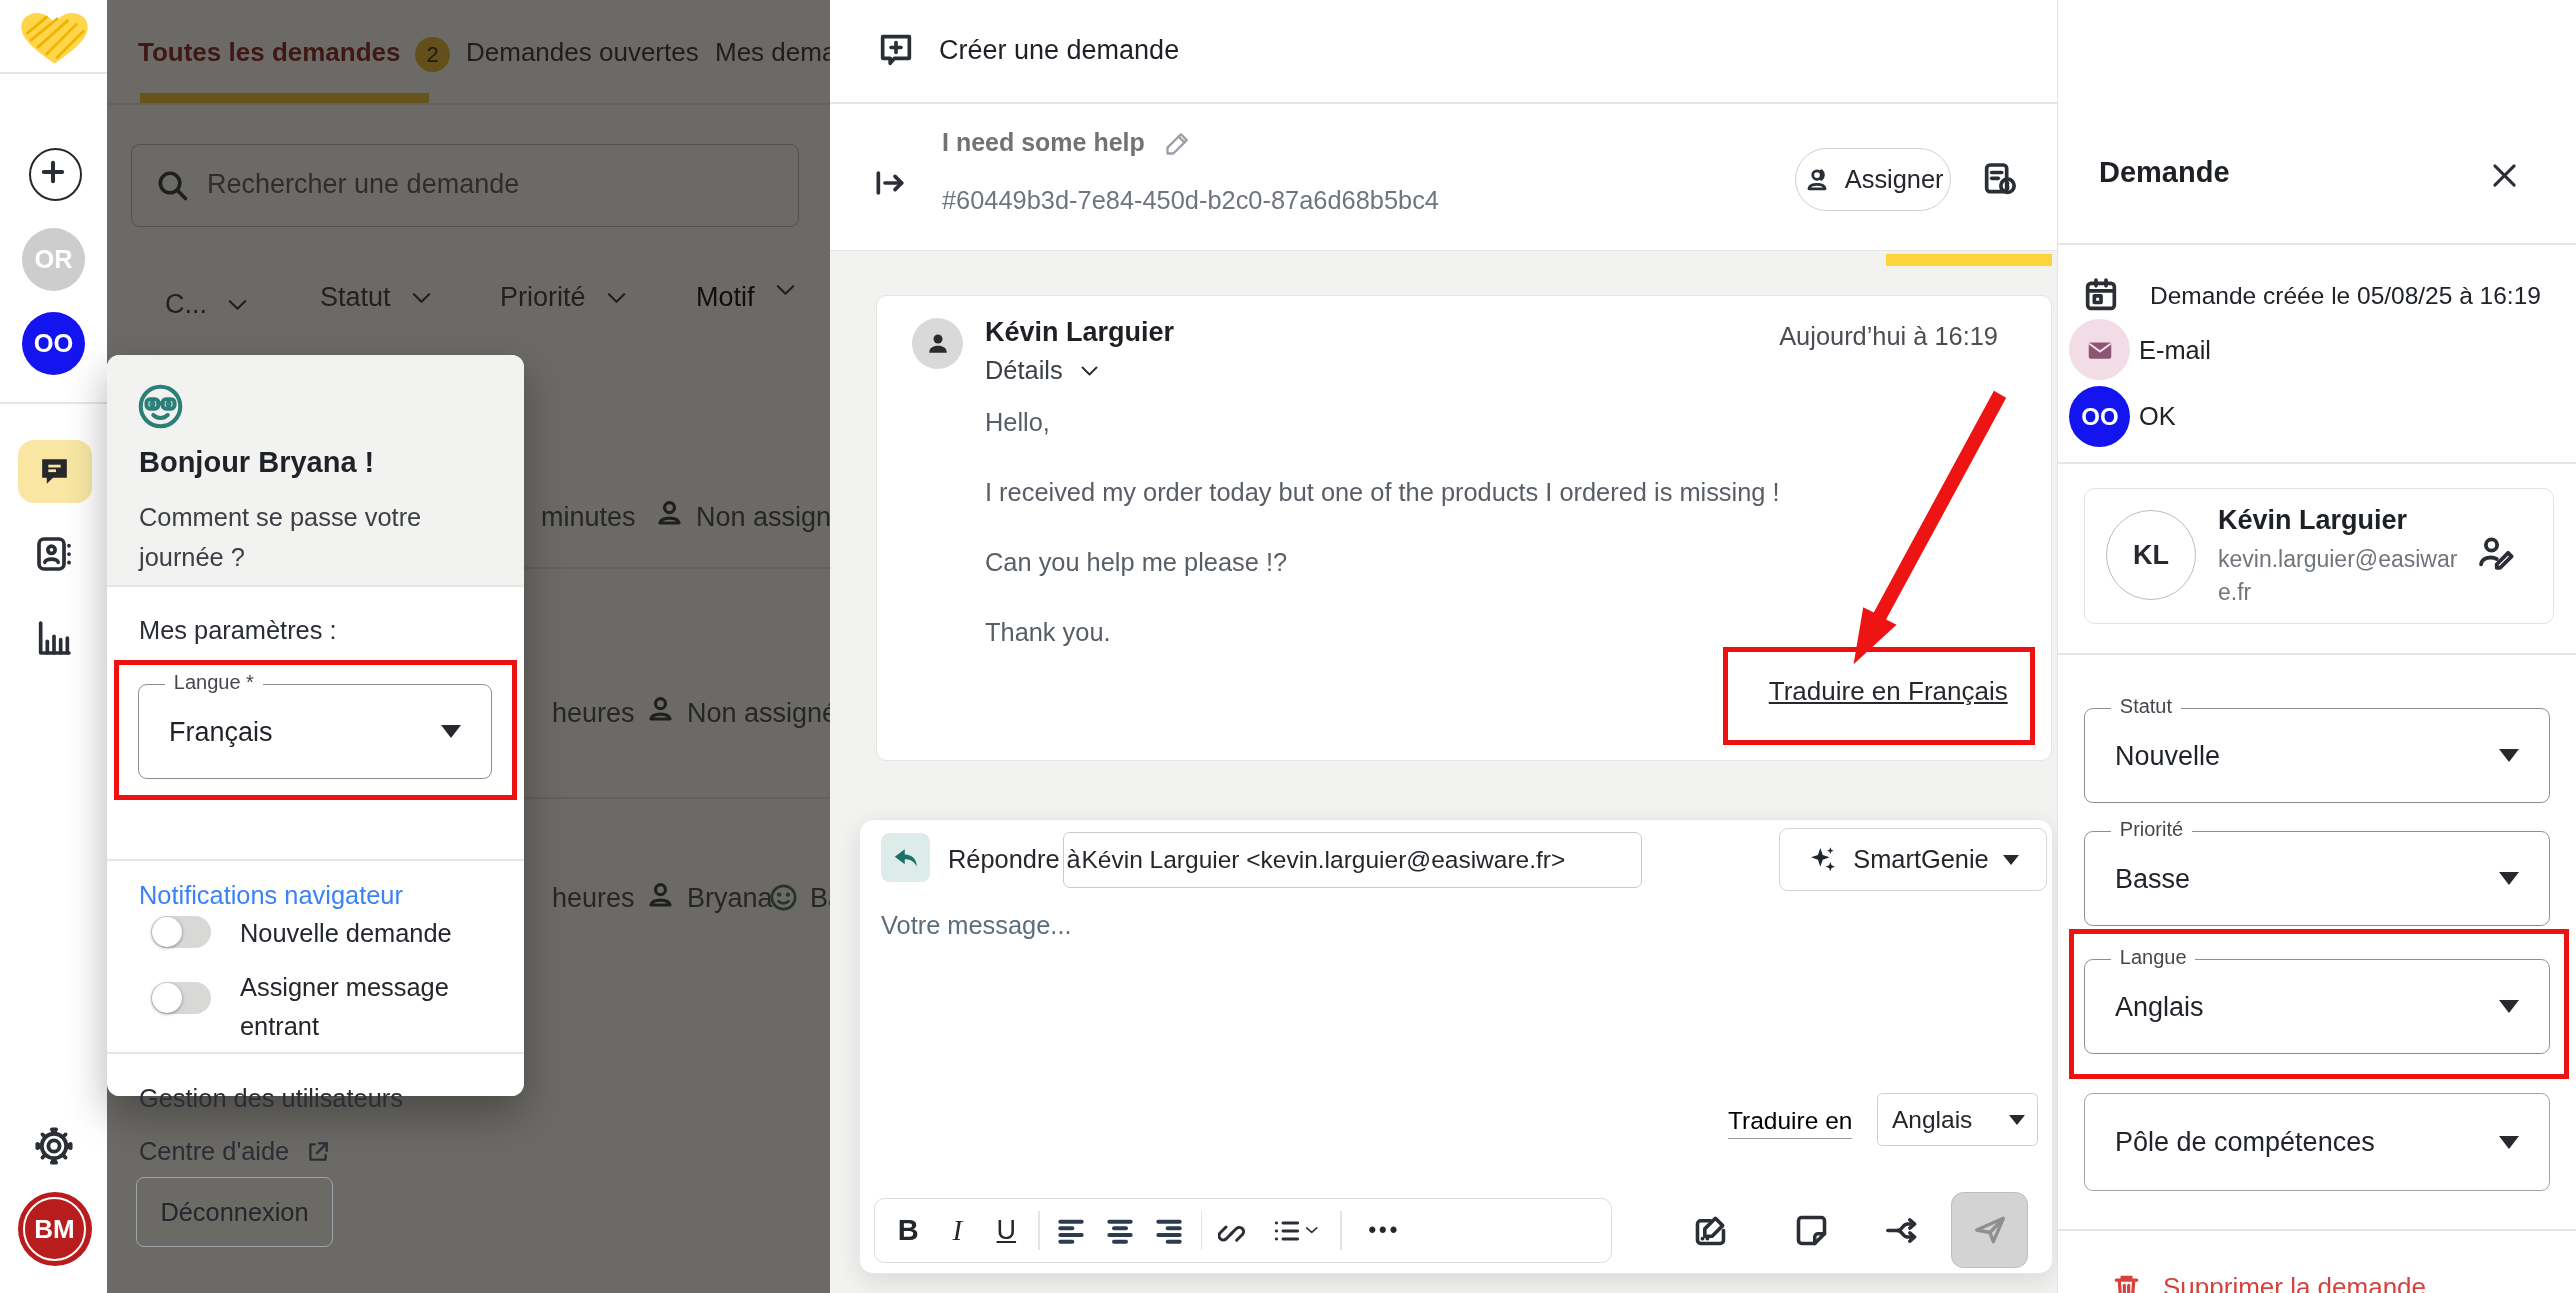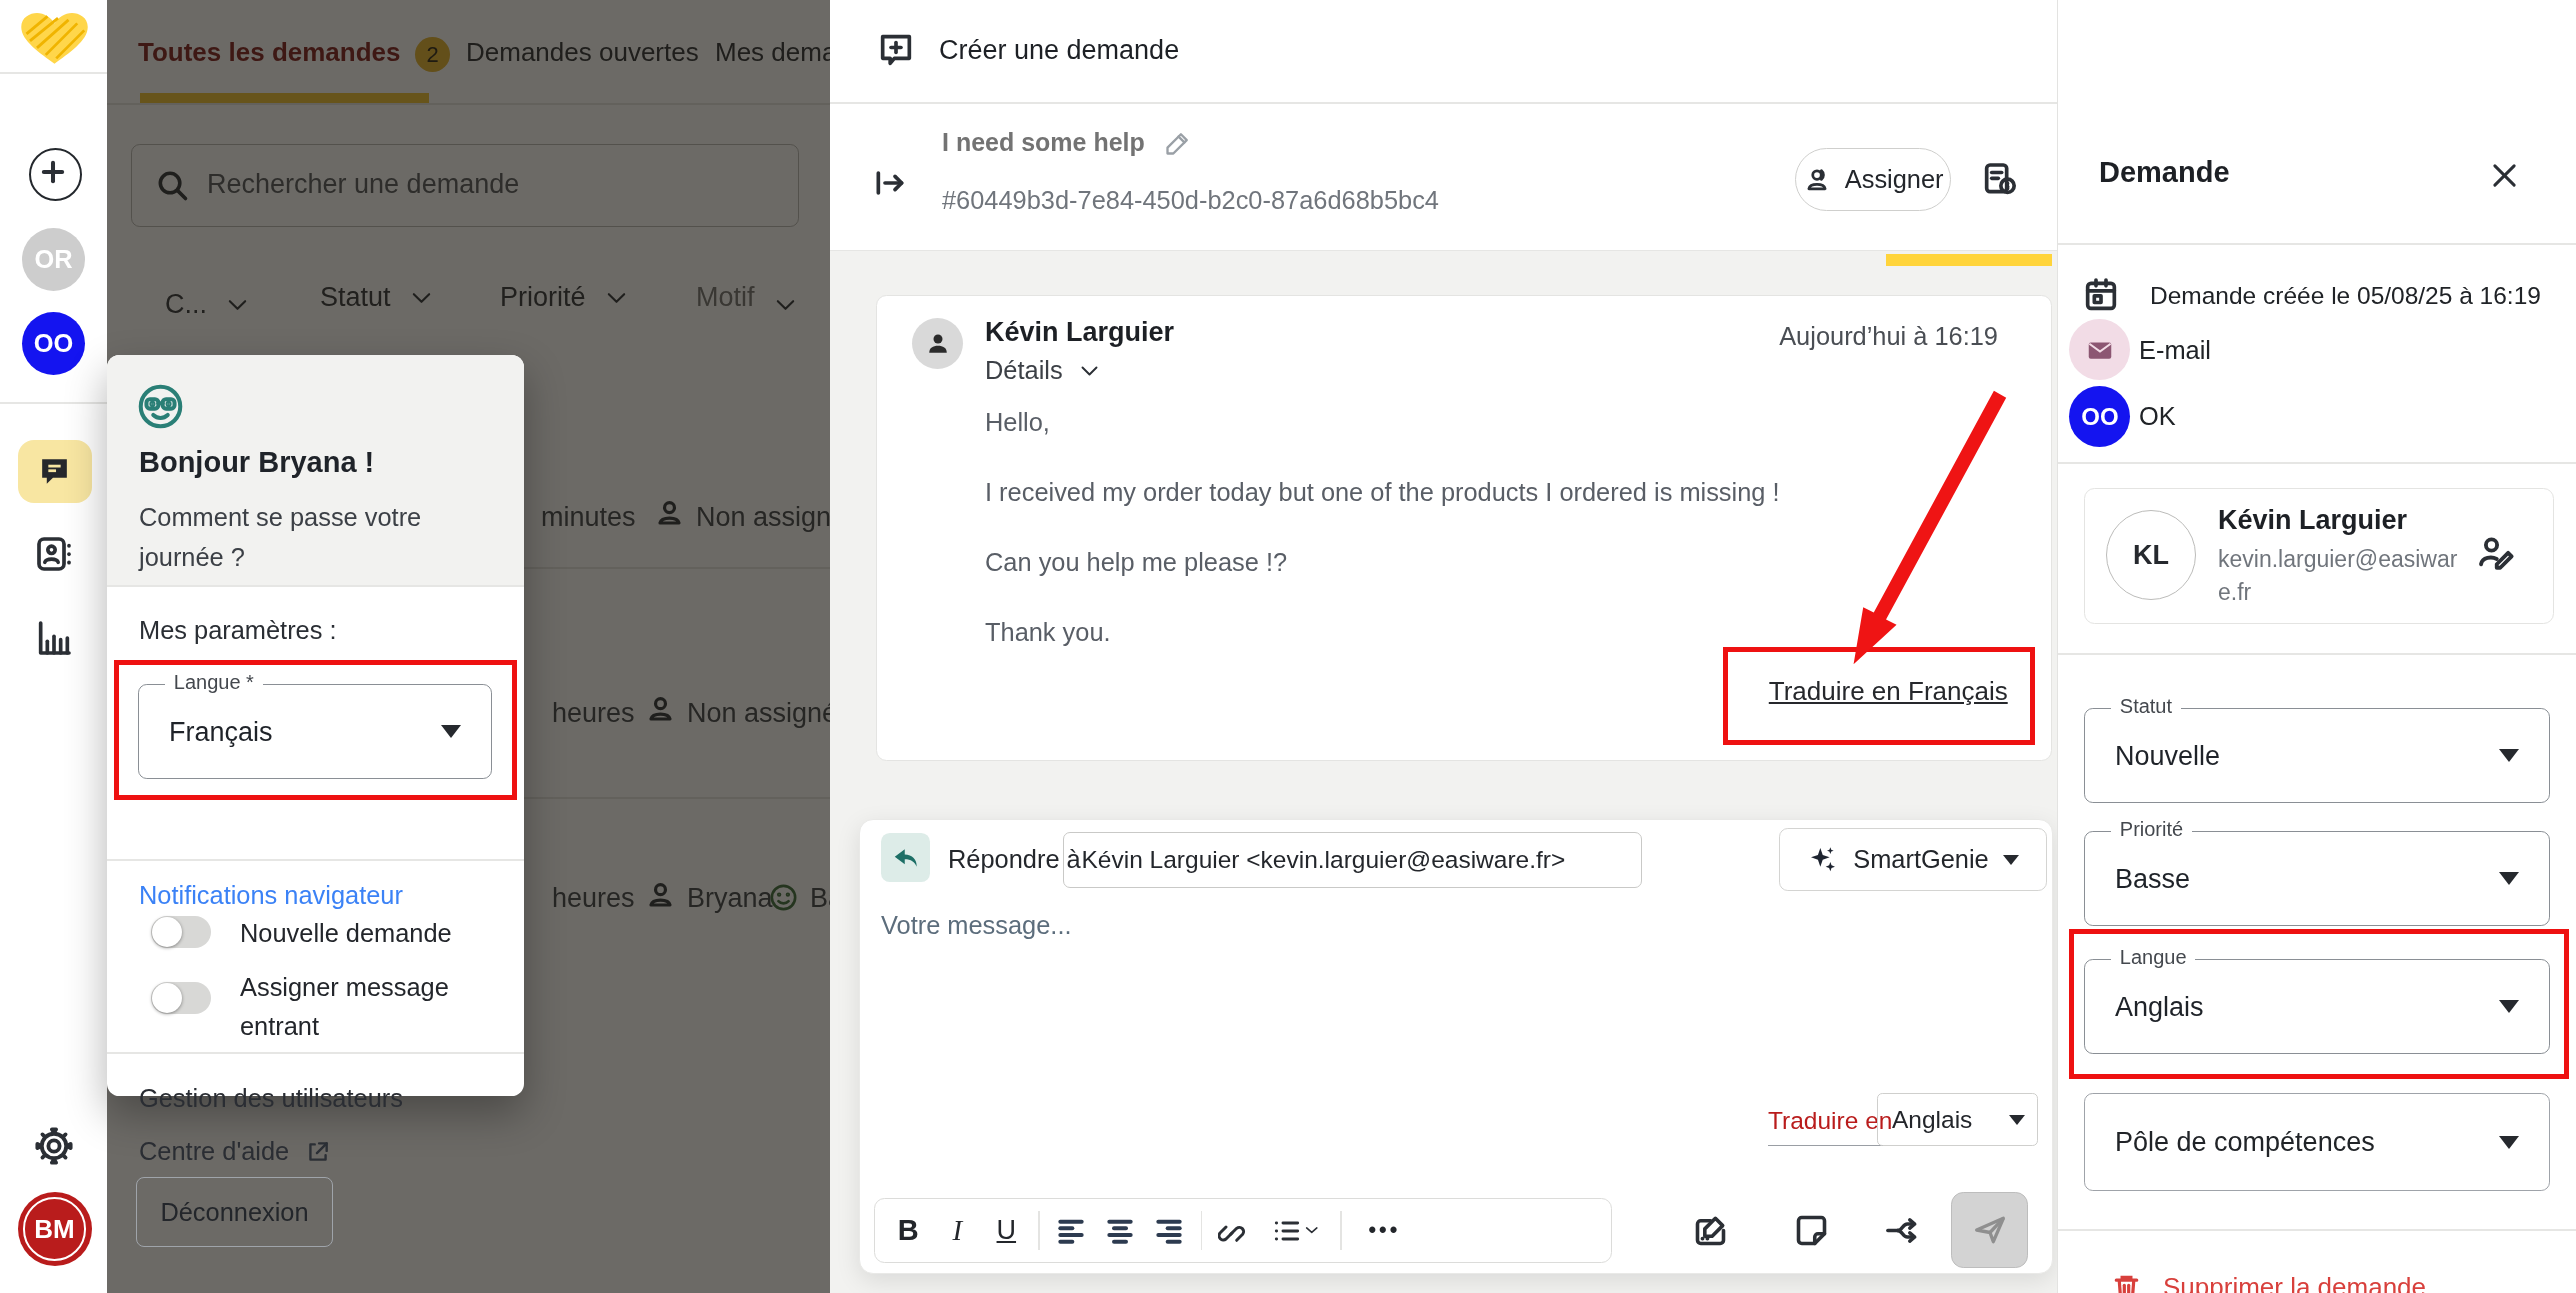--- a/index.html
+++ b/index.html
@@ -152,21 +152,21 @@
         </span>
     </div>
     <div class="abs" style="left:393px;top:282px;display:flex;align-items:center;gap:19px;font-size:27px;color:#2f3338;">
       <span>Priorité</span>
       <span>
         <svg class="ico" width="23" height="16" viewBox="0 0 24 16">
             <polyline points="4,4 12,12 20,4"></polyline>
           </svg>
         </span>
     </div>
-    <div class="abs" style="left:589px;top:282px;display:flex;align-items:flex-end;gap:19px;font-size:27px;color:#737373;">
+    <div class="abs" style="left:589px;top:282px;display:flex;align-items:flex-start;gap:19px;font-size:27px;color:#000000;">
       <span>Motif</span>
       <span>
         <svg class="ico" width="23" height="16" viewBox="0 0 24 16">
             <polyline points="4,4 12,12 20,4"></polyline>
           </svg>
         </span>
     </div>
 
     <div class="abs" style="left:0;top:491px;width:723px;height:75px;">
       <span class="abs" style="left:434px;top:10.5px;font-size:27px;color:#3f434a;">minutes</span>
@@ -401,21 +401,21 @@
             <svg width="32" height="32" viewBox="0 0 24 24" fill="#1e2430">
               <path d="M10 3 L11.8 8.2 L17 10 L11.8 11.8 L10 17 L8.2 11.8 L3 10 L8.2 8.2 Z"></path>
               <path d="M17.5 13.5 L18.4 16 L21 17 L18.4 18 L17.5 20.5 L16.6 18 L14 17 L16.6 16 Z"></path>
               <path d="M17.5 2.5 L18.2 4.4 L20 5 L18.2 5.6 L17.5 7.5 L16.8 5.6 L15 5 L16.8 4.4 Z"></path>
             </svg>
           </span>
           <span style="font-size:25.4px;color:#23262b;">SmartGenie</span>
           <span class="caret sm" style="position:static;margin:0;"></span>
         </div>
 
-        <div class="abs" style="left:908px;top:287px;font-size:24.5px;color:#b91c1c;border-bottom:1.8px solid #9a9ea4;padding-bottom:10px;">
+        <div class="abs" style="left:868px;top:287px;font-size:24.5px;color:#000000;border-bottom:1.8px solid #9a9ea4;padding-bottom:3px;">
           <span>Traduire en</span>
         </div>
         <div class="abs" style="left:1017px;top:273px;width:133px;height:51px;border:1.8px solid #cfcfcd;border-radius:5.3px;
                     display:flex;align-items:center;justify-content:space-between;padding:0 12.3px 0 14px;">
           <span style="font-size:24.5px;color:#23262b;">Anglais</span>
           <span class="caret sm" style="position:static;margin:0;"></span>
         </div>
 
         <div class="abs" style="left:14px;top:378px;width:738px;height:65px;border:1.8px solid #dcdcda;border-radius:10.5px;
                     display:flex;align-items:center;padding:0 8.8px;box-sizing:border-box;">

